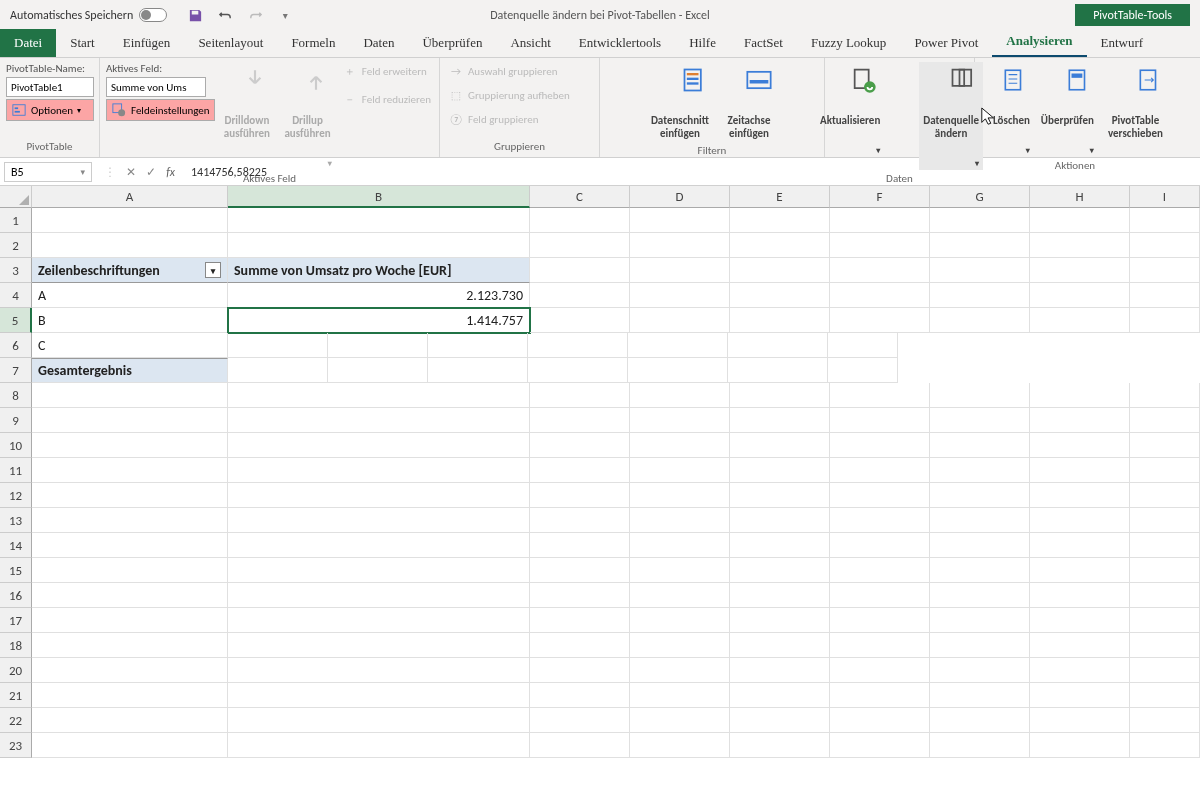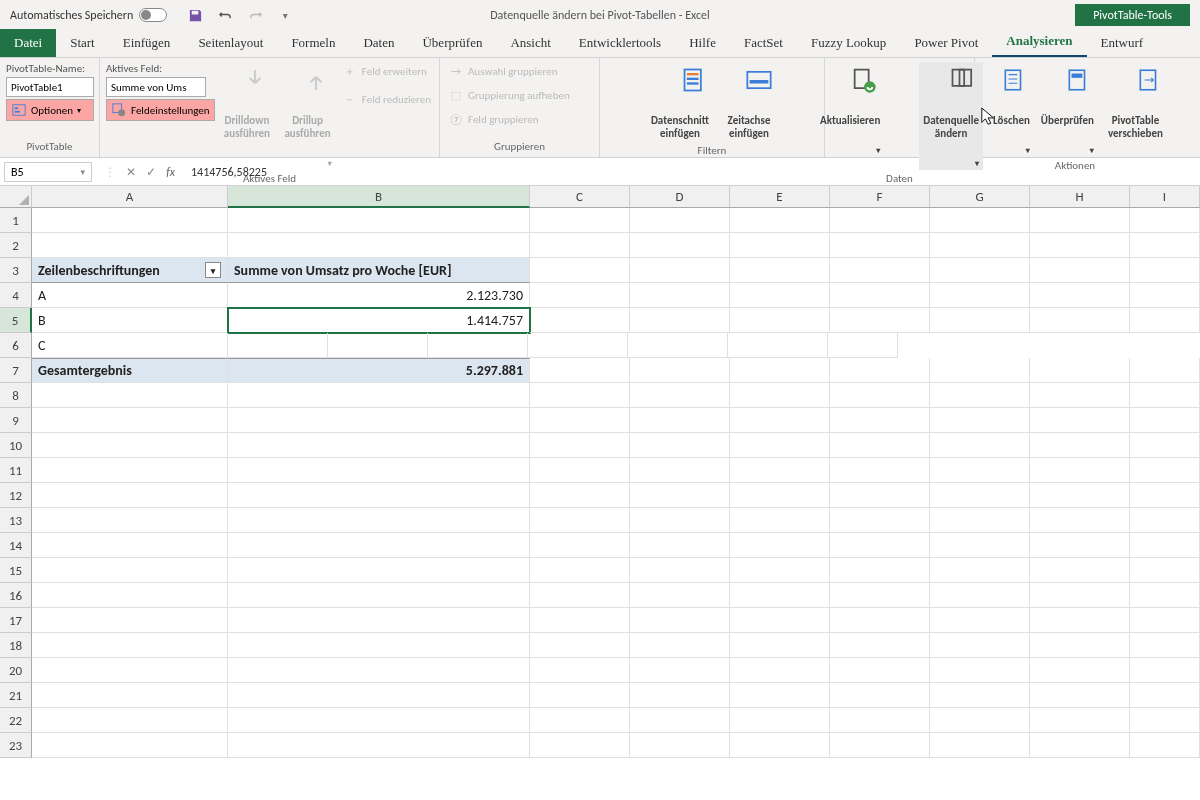--- a/index.html
+++ b/index.html
@@ -396,21 +396,20 @@
         <div class="cell cD"></div>
         <div class="cell cE"></div>
         <div class="cell cF"></div>
         <div class="cell cG"></div>
         <div class="cell cH"></div>
         <div class="cell cI"></div>
       </div>
       <div class="row">
         <div class="row-h">7</div>
         <div class="cell cA pt-total bold">Gesamtergebnis</div>
-        <div class="cell cB pt-total right bold">5.297.881</div>
         <div class="cell cC"></div>
         <div class="cell cD"></div>
         <div class="cell cE"></div>
         <div class="cell cF"></div>
         <div class="cell cG"></div>
         <div class="cell cH"></div>
         <div class="cell cI"></div>
       </div>
       <div class="row">
         <div class="row-h">8</div>

